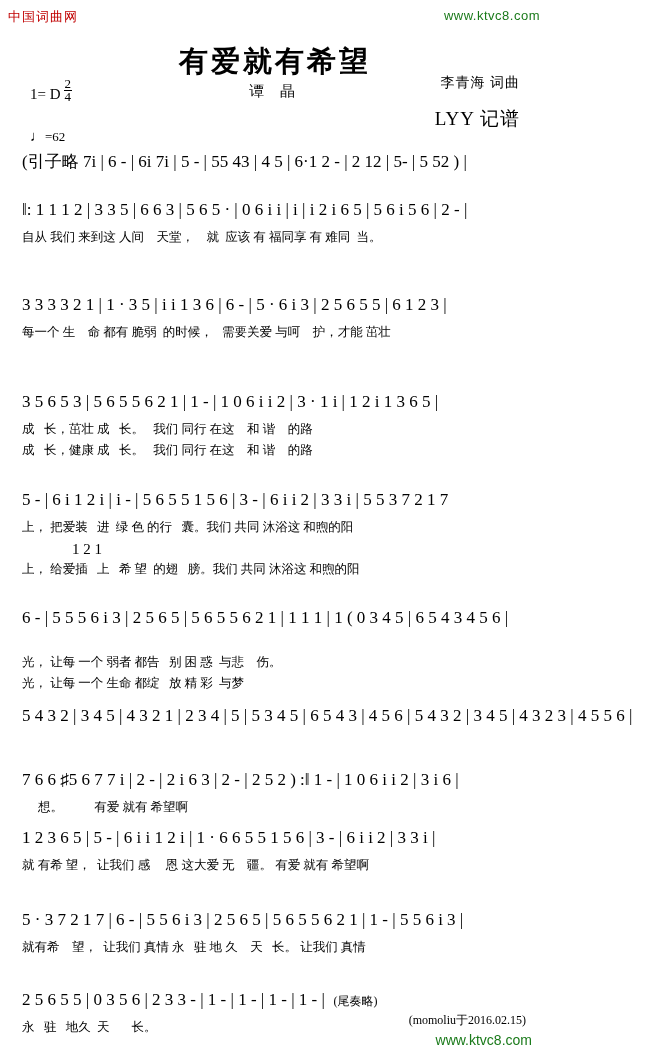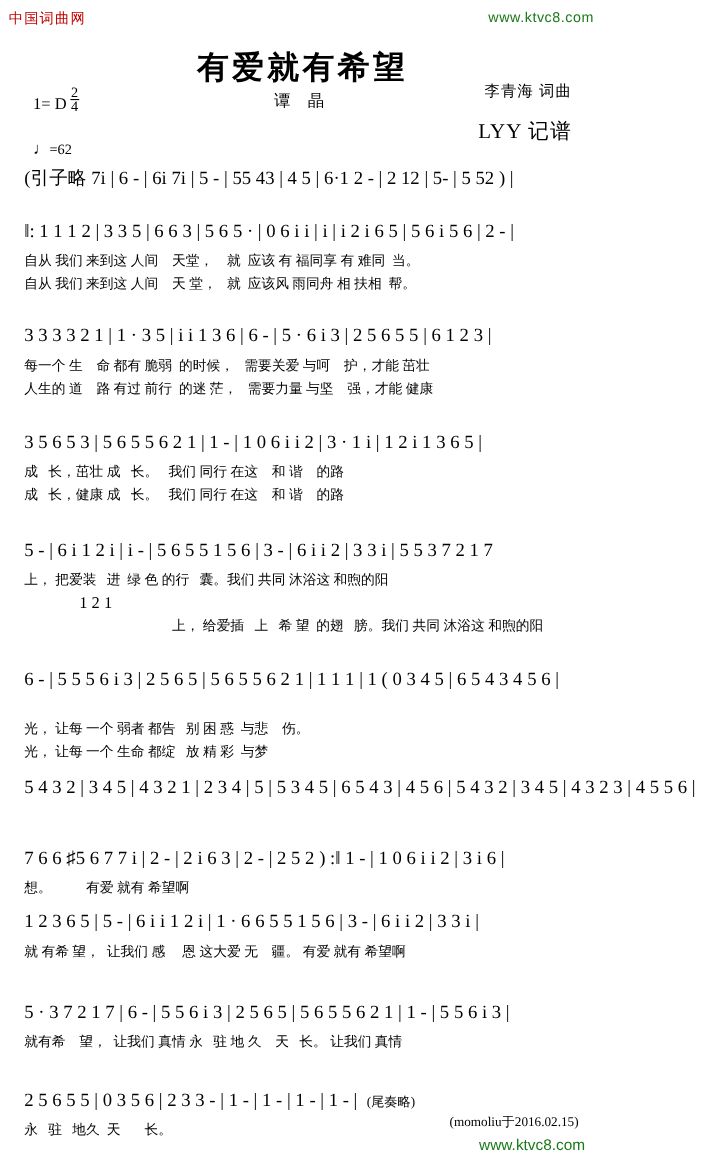--- a/index.html
+++ b/index.html
@@ -90,55 +90,53 @@
     <span class="note">♩</span><span>=62</span>
   </div>
 
   <div class="sys" style="top:152px;">
     <div class="notes"><span>(引子略</span> <span>7i | 6 - | 6i 7i | 5 - | 55 43 | 4 5 | 6·1 2 - | 2 12 | 5- | 5 52 ) |</span></div>
   </div>
 
   <div class="sys" style="top:200px;">
     <div class="notes">‖: 1 1 1 2 | 3 3 5 | 6 6 3 | 5 6 5 · | 0 6 i i | i | i 2 i 6 5 | 5 6 i 5 6 | 2 - |</div>
     <div class="lyr" style="margin-top:9px;">自从 我们 来到这 人间    天堂，    就  应该 有 福同享 有 难同  当。</div>
-    <div class="lyr" style="margin-top:5px;">自从 我们 来到这 人间    天 堂，   就  应该风 雨同舟 相 扶相  帮。</div>
   </div>
 
   <div class="sys" style="top:295px;">
     <div class="notes">3 3 3 3 2 1 | 1 · 3 5 | i i 1 3 6 | 6 - | 5 · 6 i 3 | 2 5 6 5 5 | 6 1 2 3 |</div>
     <div class="lyr" style="margin-top:9px;">每一个 生    命 都有 脆弱  的时候，   需要关爱 与呵    护，才能 茁壮</div>
-    <div class="lyr" style="margin-top:5px;">人生的 道    路 有过 前行  的迷 茫，   需要力量 与坚    强，才能 健康</div>
   </div>
 
   <div class="sys" style="top:392px;">
     <div class="notes">3 5 6 5 3 | 5 6 5 5 6 2 1 | 1 - | 1 0 6 i i 2 | 3 · 1 i | 1 2 i 1 3 6 5 |</div>
     <div class="lyr" style="margin-top:9px;">成   长，茁壮 成   长。   我们 同行 在这    和 谐    的路</div>
     <div class="lyr" style="margin-top:5px;">成   长，健康 成   长。   我们 同行 在这    和 谐    的路</div>
   </div>
 
   <div class="sys" style="top:490px;">
     <div class="notes">5 - | 6 i 1 2 i | i - | 5 6 5 5 1 5 6 | 3 - | 6 i i 2 | 3 3 i | 5 5 3 7 2 1 7</div>
     <div class="lyr" style="margin-top:9px;">上， 把爱装   进  绿 色 的行   囊。我们 共同 沐浴这 和煦的阳</div>
     <div class="notes" style="margin-top:6px;margin-left:50px;font-size:15px;">1 2 1</div>
-    <div class="lyr" style="margin-top:3px;text-align:center;">上， 给爱插   上   希 望  的翅   膀。我们 共同 沐浴这 和煦的阳</div>
+    <div class="lyr" style="margin-top:3px;">上， 给爱插   上   希 望  的翅   膀。我们 共同 沐浴这 和煦的阳</div>
   </div>
 
   <div class="sys" style="top:608px;">
     <div class="notes">6 - | 5 5 5 6 i 3 | 2 5 6 5 | 5 6 5 5 6 2 1 | 1 1 1 | 1 ( 0 3 4 5 | 6 5 4 3 4 5 6 |</div>
     <div class="lyr" style="margin-top:26px;">光， 让每 一个 弱者 都告   别 困 惑  与悲    伤。</div>
     <div class="lyr" style="margin-top:5px;">光， 让每 一个 生命 都绽   放 精 彩  与梦</div>
   </div>
 
   <div class="sys" style="top:706px;">
     <div class="notes">5 4 3 2 | 3 4 5 | 4 3 2 1 | 2 3 4 | 5 | 5 3 4 5 | 6 5 4 3 | 4 5 6 | 5 4 3 2 | 3 4 5 | 4 3 2 3 | 4 5 5 6 |</div>
   </div>
 
   <div class="sys" style="top:770px;">
     <div class="notes">7 6 6 ♯5 6 7 7 i | 2 - | 2 i 6 3 | 2 - | 2 5 2 ) :‖ 1 - | 1 0 6 i i 2 | 3 i 6 |</div>
-    <div class="lyr" style="margin-top:9px;">想。          有爱 就有 希望啊</div>
+    <div class="lyr" style="margin-top:9px;margin-left:16px;">想。          有爱 就有 希望啊</div>
   </div>
 
   <div class="sys" style="top:828px;">
     <div class="notes">1 2 3 6 5 | 5 - | 6 i i 1 2 i | 1 · 6 6 5 5 1 5 6 | 3 - | 6 i i 2 | 3 3 i |</div>
     <div class="lyr" style="margin-top:9px;">就 有希 望，  让我们 感     恩 这大爱 无    疆。 有爱 就有 希望啊</div>
   </div>
 
   <div class="sys" style="top:910px;">
     <div class="notes">5 · 3 7 2 1 7 | 6 - | 5 5 6 i 3 | 2 5 6 5 | 5 6 5 5 6 2 1 | 1 - | 5 5 6 i 3 |</div>
     <div class="lyr" style="margin-top:9px;">就有希    望，  让我们 真情 永   驻 地 久    天   长。 让我们 真情</div>

